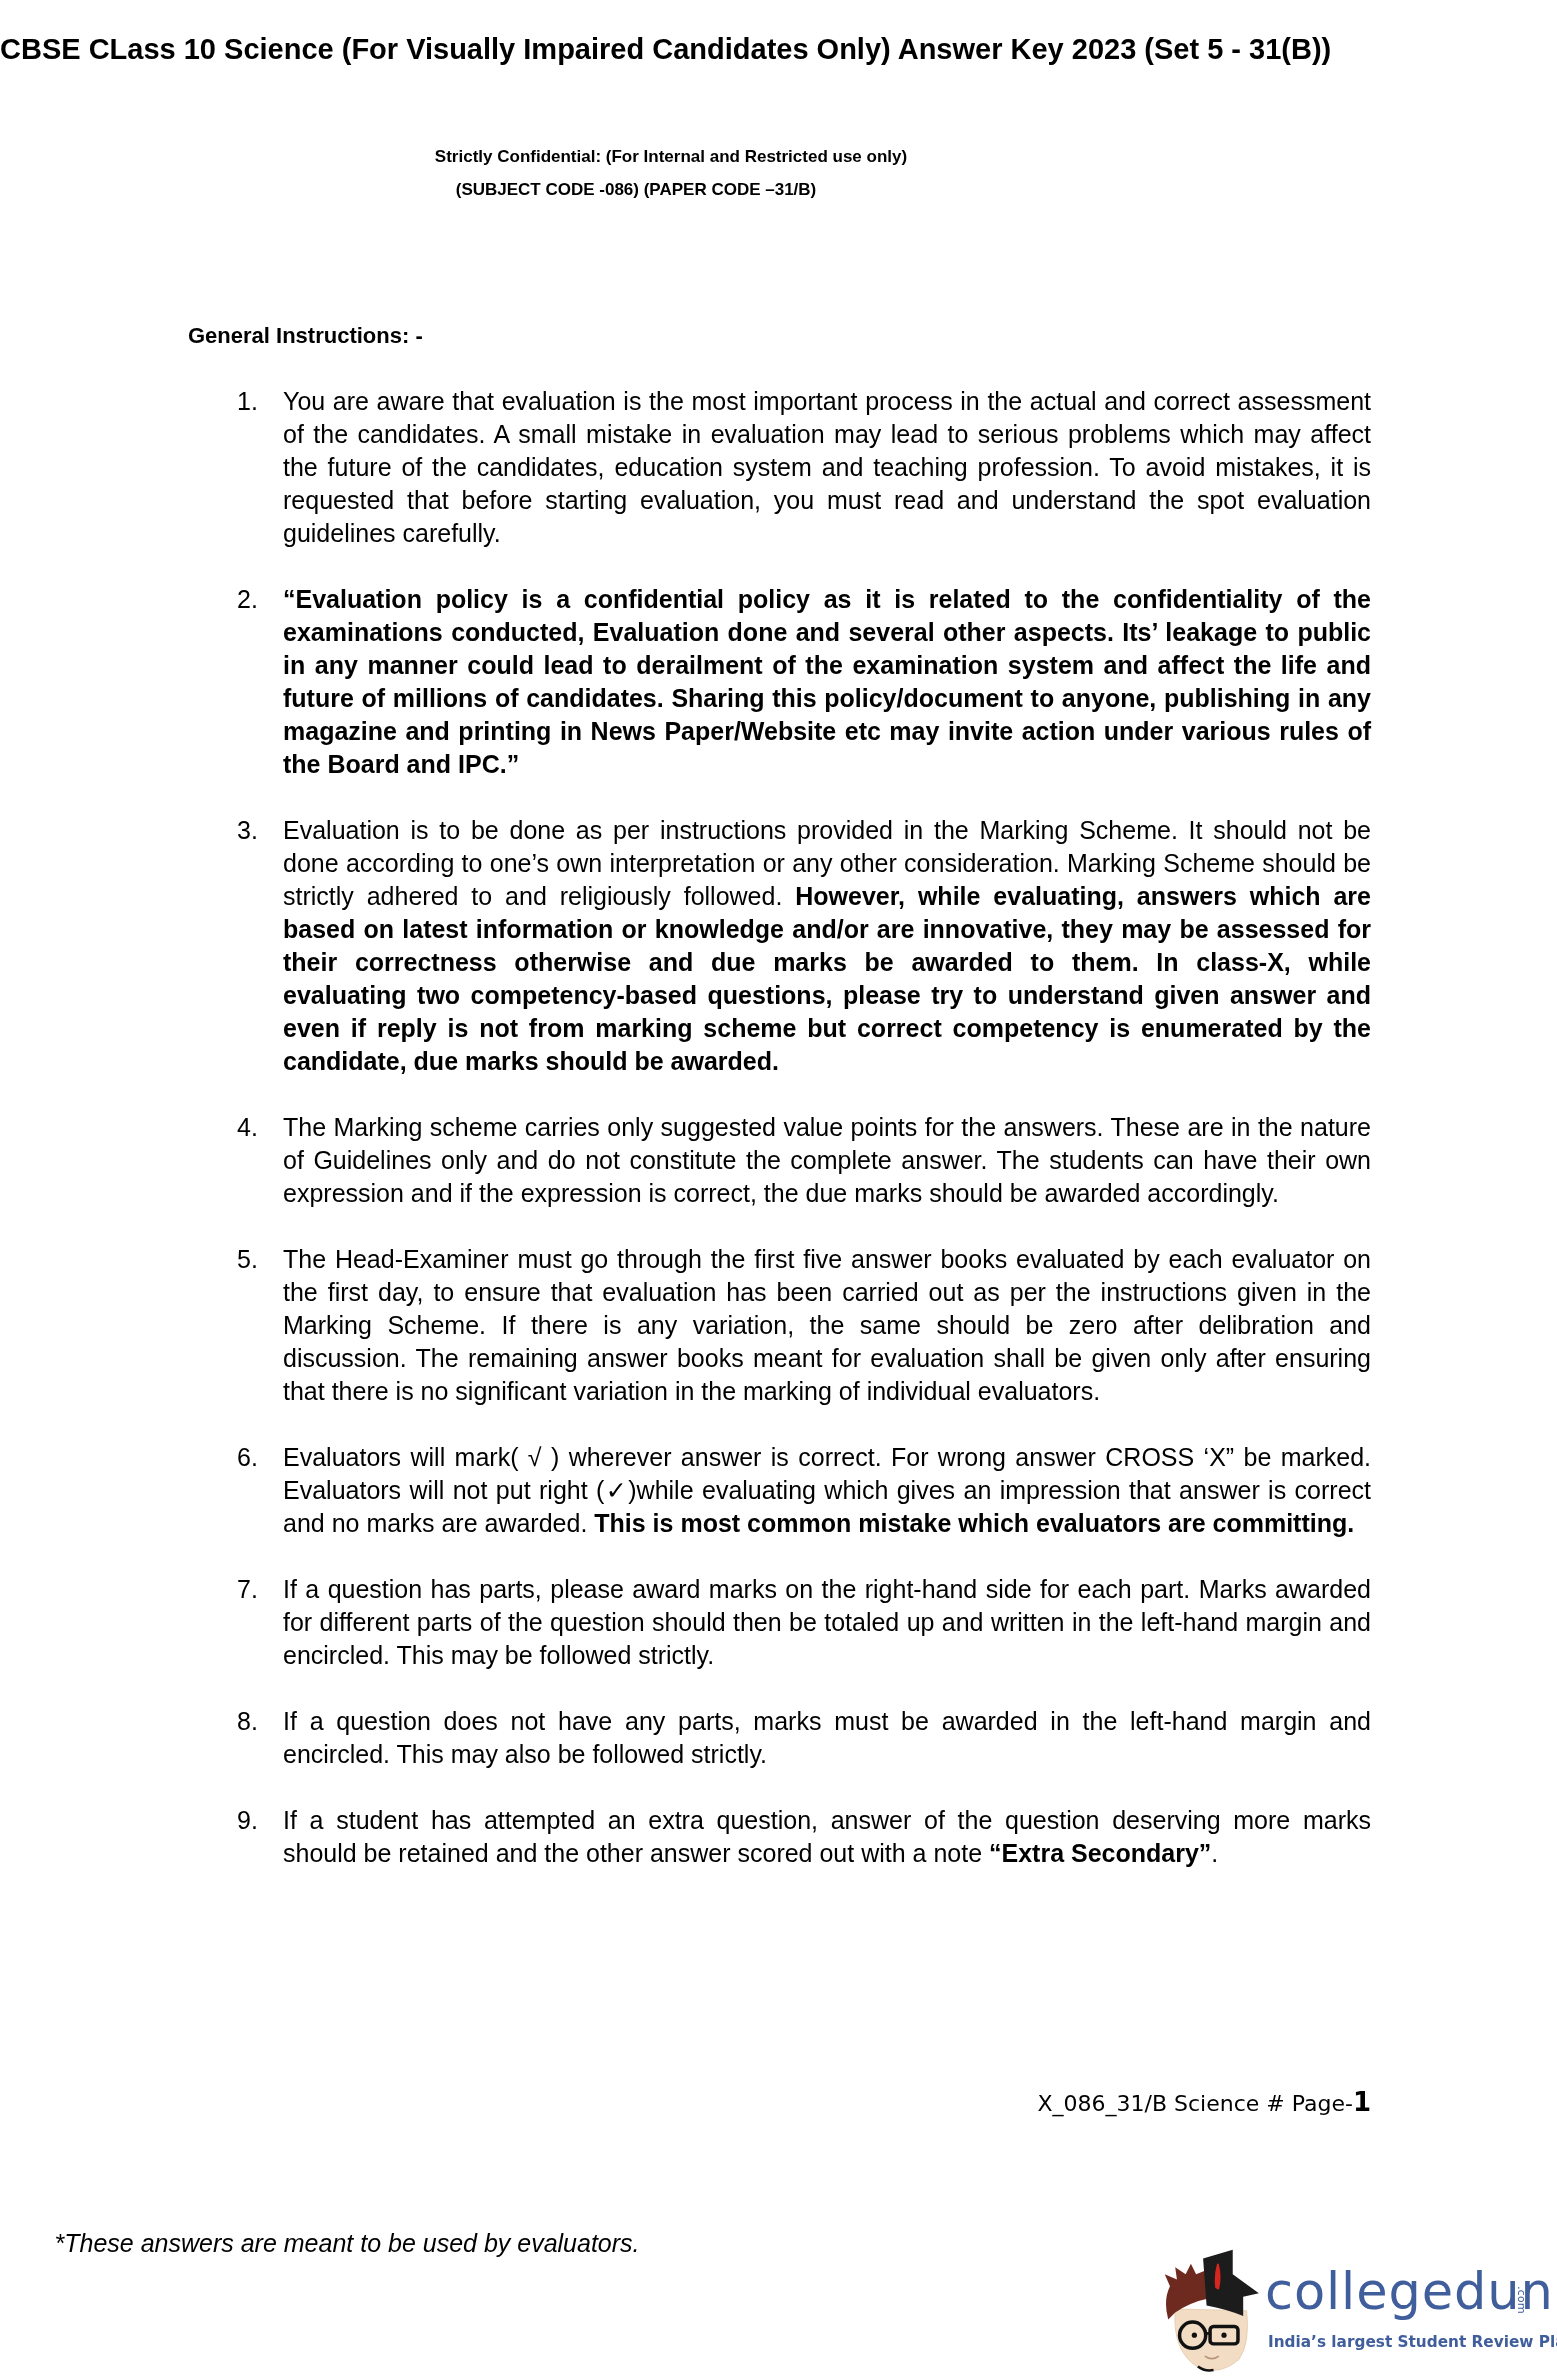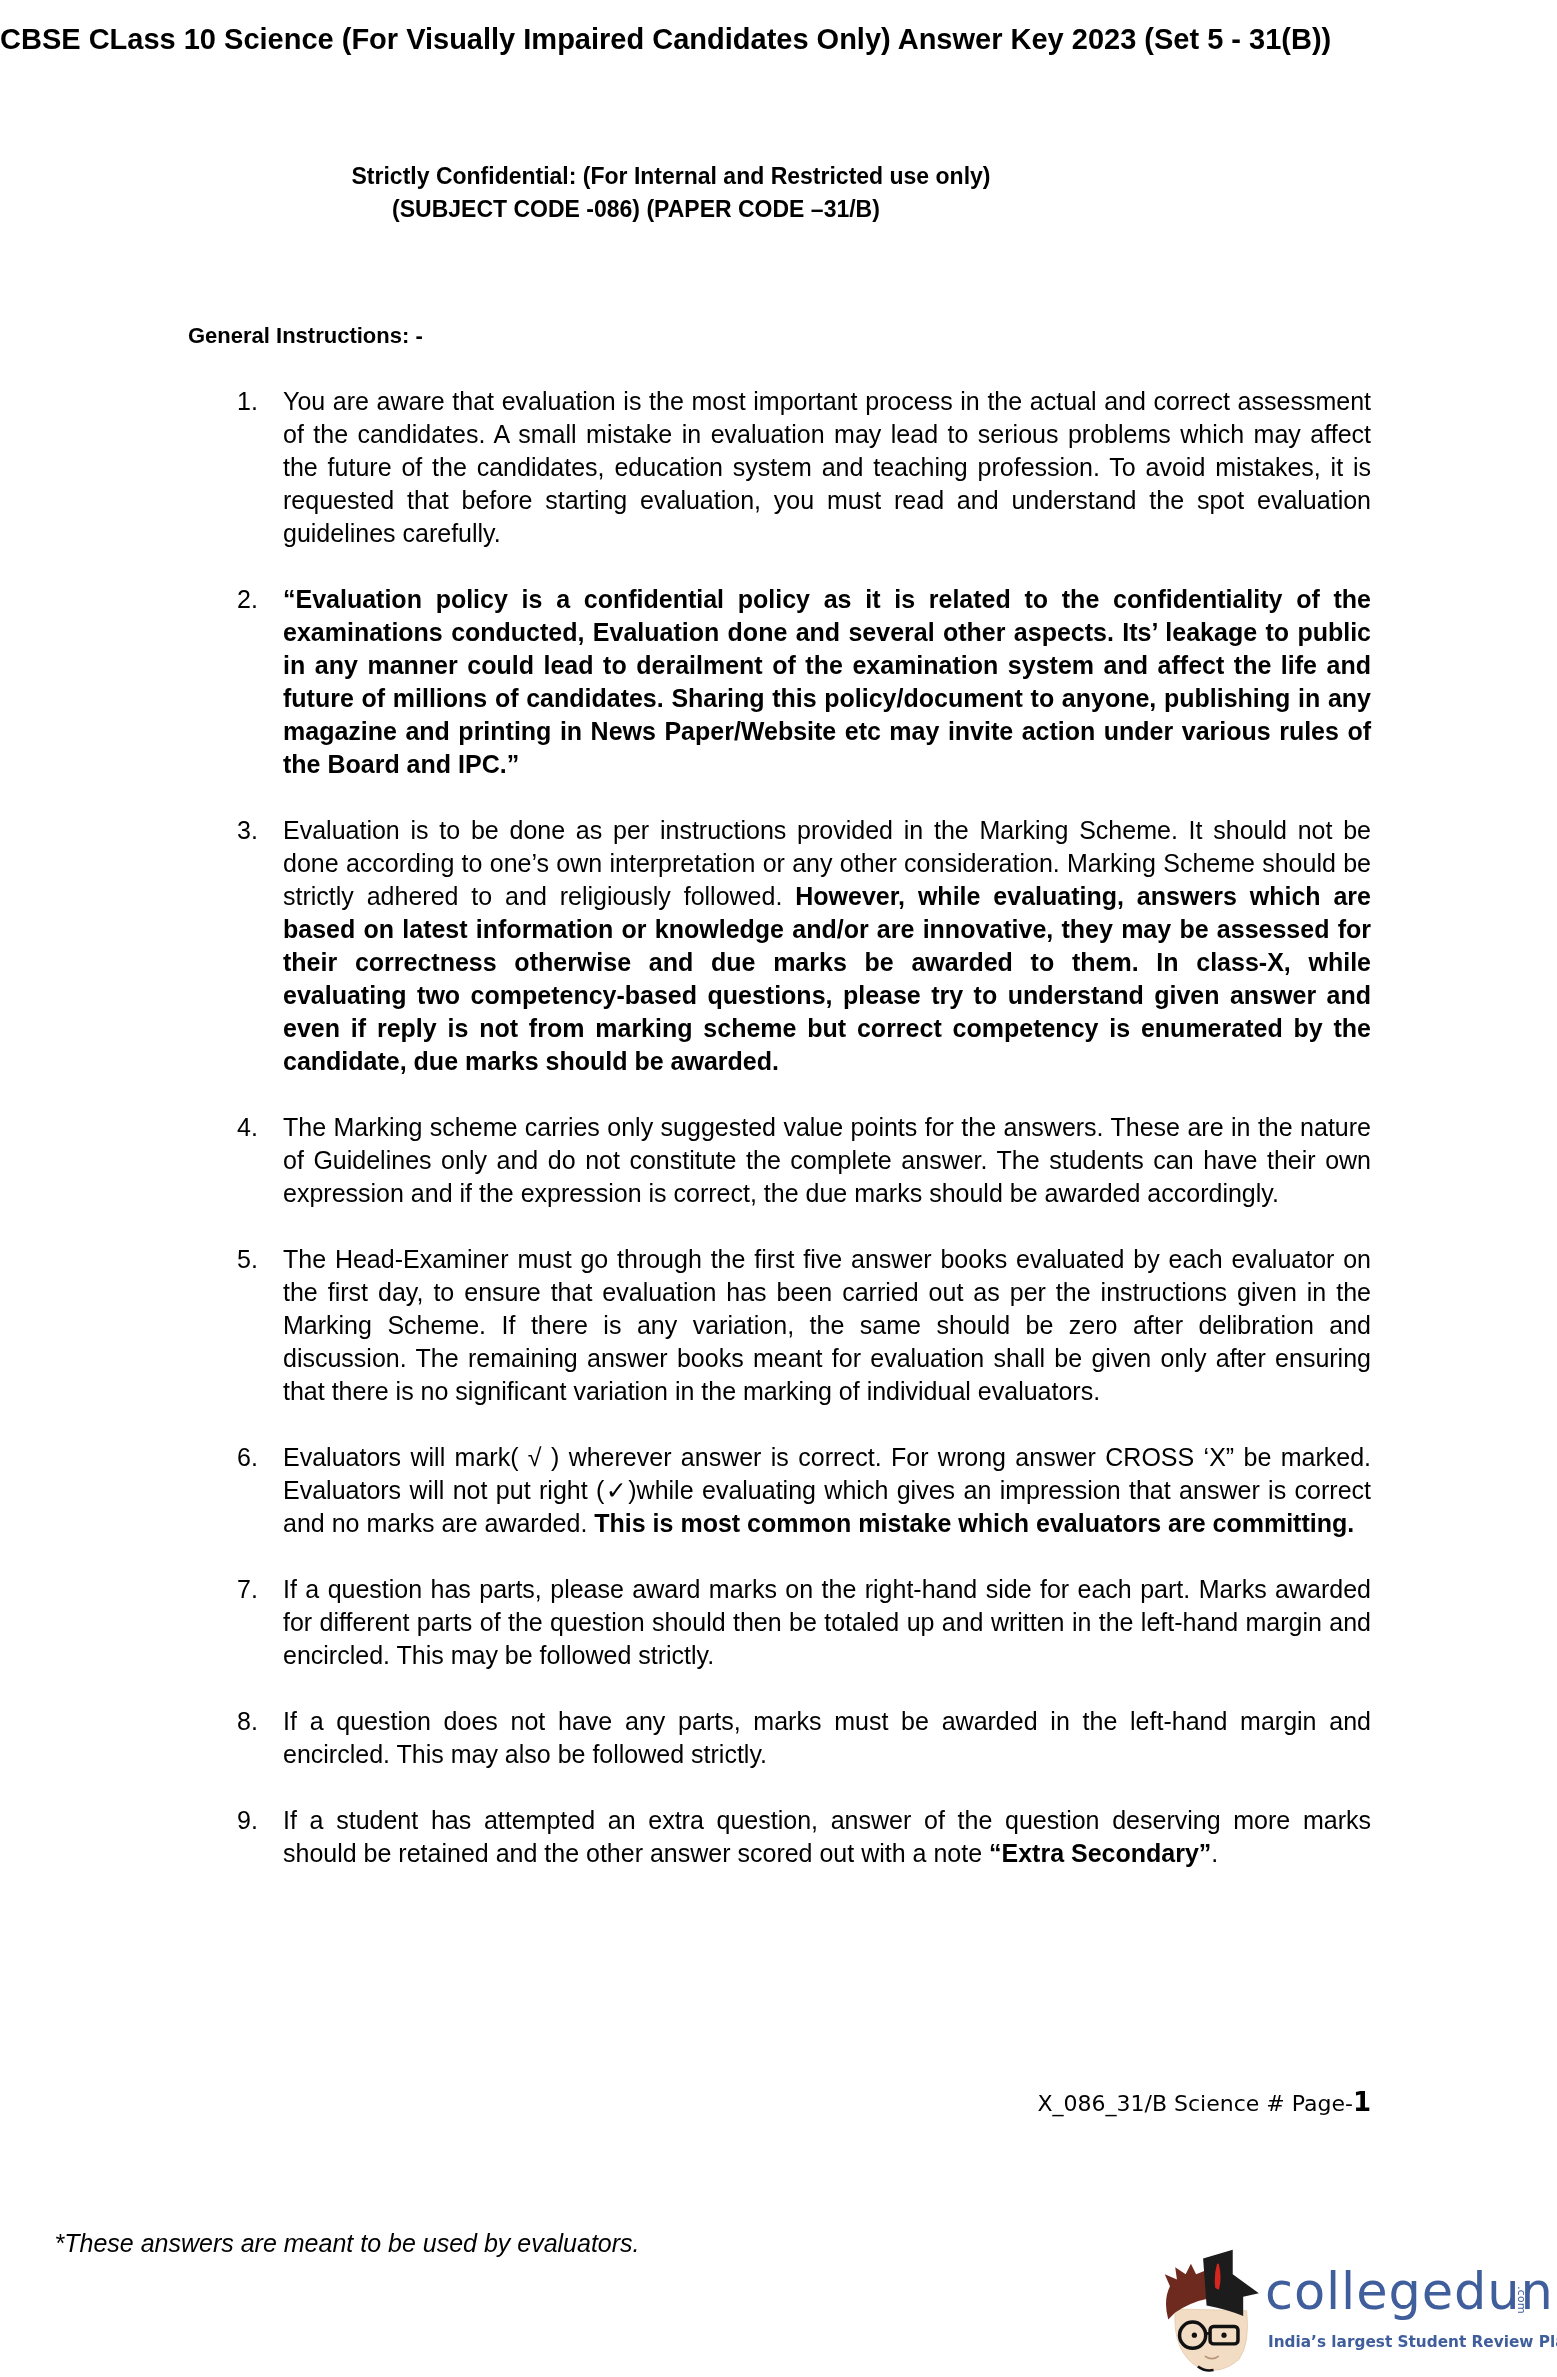--- a/index.html
+++ b/index.html
@@ -6,33 +6,33 @@
   body {
     width: 1558px;
     height: 2377px;
     position: relative;
     overflow: hidden;
     font-family: "Liberation Sans", sans-serif;
     color: #000;
   }
   .top-title {
     position: absolute;
-    left: 0; top: 23px; width: 1311px;
+    left: 0; top: 33px; width: 1311px;
     text-align: center;
     font-weight: bold;
     font-size: 29px;
     letter-spacing: 0px;
     white-space: nowrap;
   }
   .header-block {
     position: absolute;
-    left: 0; top: 160px; width: 1342px;
+    left: 0; top: 140px; width: 1342px;
     text-align: center;
     font-weight: bold;
-    font-size: 23px;
+    font-size: 17px;
     line-height: 33px;
   }
   .header-block div { white-space: pre; }
   .header-block .l1 { margin-left: 0px; }
   .header-block .l4 { margin-left: -70px; }
   .gen-instr {
     position: absolute;
     left: 188px; top: 323px;
     font-weight: bold;
     font-size: 22px;

